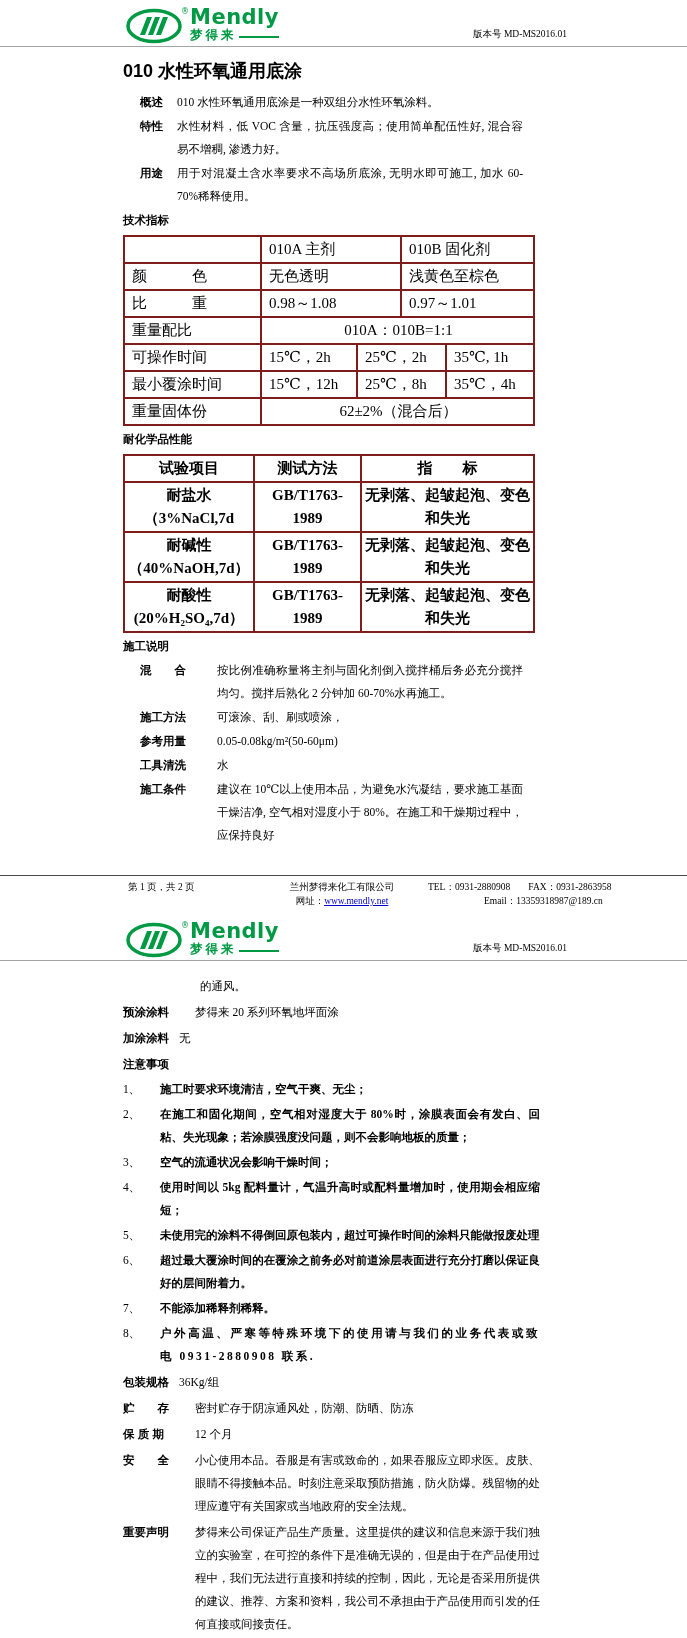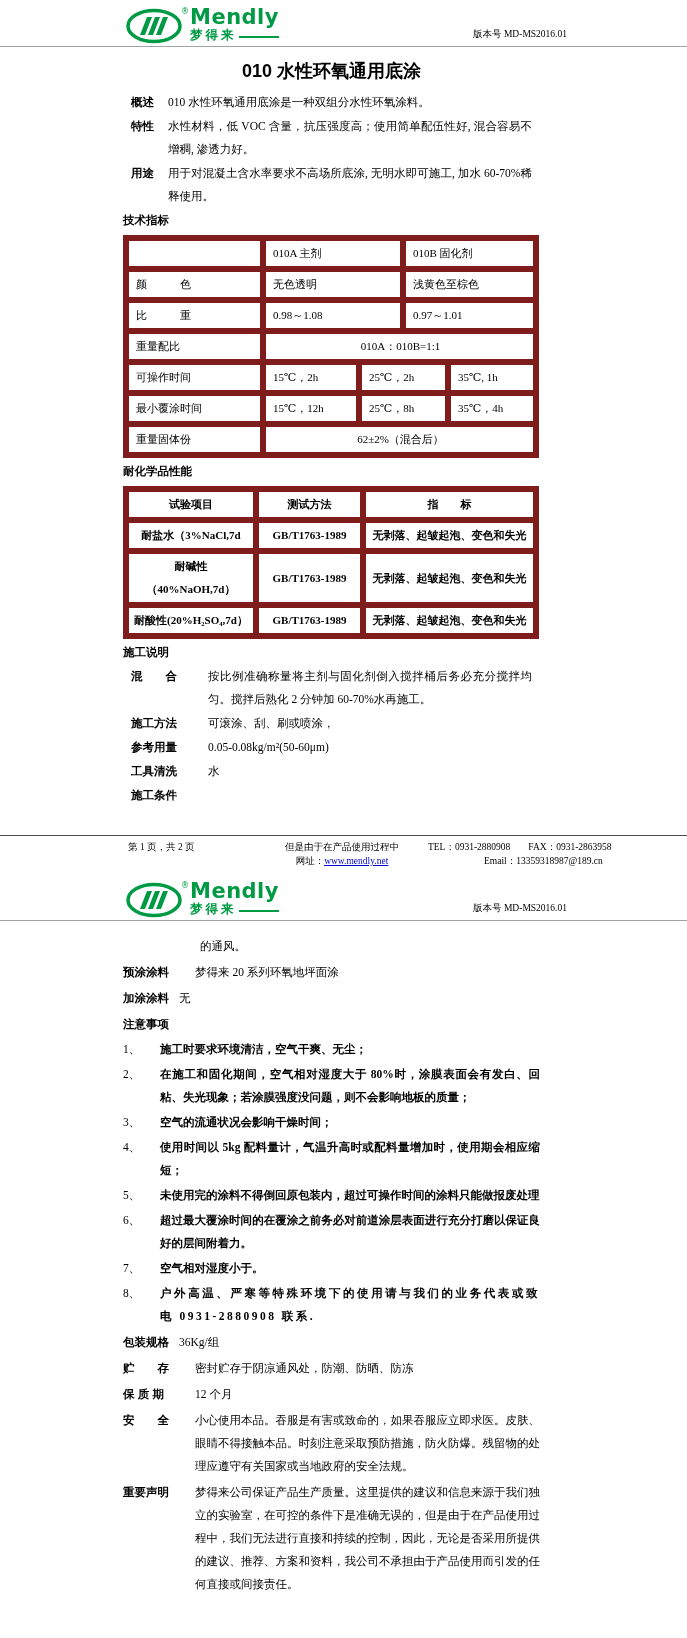--- a/index.html
+++ b/index.html
@@ -21,33 +21,33 @@
   .logo-subrow { display:flex; align-items:center; margin-top:1px; }
   .logo-sub { font-family:"DejaVu Sans","Liberation Sans",sans-serif; font-weight:bold;
               font-size:12.5px; color:var(--green); letter-spacing:3px; }
   .logo-underline { flex:1; height:2px; background:var(--green); margin-left:2px; margin-top:3px; min-width:28px; }
   .version { font-size:9.5px; line-height:12px; padding-bottom:4px; }
   .rule-top { border-top:1.5px solid #a3a3a3; width:687px; }
 
   
   .content { margin-left:123px; width:417px; }
   .title { font-family:"Liberation Sans","DejaVu Sans",sans-serif; font-weight:bold;
-           font-size:18px; line-height:24px; margin:12px 0 8px 0;text-align:center; }
+           font-size:18px; line-height:24px; margin:12px 0 8px 0; }
   .b { font-family:"Liberation Sans","DejaVu Sans",sans-serif; font-weight:bold; }
   .heading { font-family:"Liberation Sans","DejaVu Sans",sans-serif; font-weight:bold; }
-  .prow { display:flex; margin:1px 8px; }
+  .prow { display:flex; margin:1px 17px; }
   .plabel { flex:0 0 37px; white-space:pre-wrap; }
   .plabel-w { flex:0 0 77px; white-space:pre-wrap; }
   .plabel-p2 { flex:0 0 72px; white-space:pre-wrap; }
   .ptext { flex:1; text-align:justify; }
   .p2 .prow { margin:3px 0; }
 
   
   table { border-collapse:collapse; table-layout:fixed; width:410px; margin:3px 0 2px 0; }
-  td { border:6px solid #7f1d1d; height:20px; padding:1px 7px; font-size:11px;
+  td { border:2px solid #7f1d1d; height:20px; padding:1px 7px; font-size:15px;
        vertical-align:middle; white-space:pre-wrap; overflow:hidden; }
   .t-span { text-align:center;padding-left:9px; }
   .chem td { text-align:center; font-weight:bold; padding:1px 3px; }
 
   
   .li { display:flex; margin:2px 0; }
   .li-num { flex:0 0 37px; }
   .li-text { flex:1; text-align:justify;font-weight:bold; }
   .ls { letter-spacing:2.5px; }
 
@@ -202,28 +202,29 @@
     <div class="prow">
       <span class="plabel-w b">参考用量</span>
       <span class="ptext">0.05-0.08kg/m²(50-60μm)</span>
     </div>
     <div class="prow">
       <span class="plabel-w b">工具清洗</span>
       <span class="ptext">水</span>
     </div>
     <div class="prow">
       <span class="plabel-w b">施工条件</span>
+      <span class="ptext">建议在 10℃以上使用本品，为避免水汽凝结，要求施工基面干燥洁净, 空气相对湿度小于 80%。在施工和干燥期过程中，应保持良好</span>
     </div>
   </div>
 
   <div class="footer ft-gap1">
     <div class="f-inner">
       <div class="f-page">第 1 页，共 2 页</div>
       <div class="f-co">
-        <div>但是由于在产品使用过程中</div>
+        <div>兰州梦得来化工有限公司</div>
         <div>
           <span>网址：</span><span class="link">www.mendly.net</span>
         </div>
       </div>
       <div class="f-contact">
         <div>
           <span class="f-tel">TEL：0931-2880908</span><span>FAX：0931-2863958</span>
         </div>
         <div class="f-row2">Email：13359318987@189.cn</div>
       </div>
@@ -291,21 +292,21 @@
     <div class="li">
       <span class="li-num">5、</span>
       <span class="li-text">未使用完的涂料不得倒回原包装内，超过可操作时间的涂料只能做报废处理</span>
     </div>
     <div class="li">
       <span class="li-num">6、</span>
       <span class="li-text">超过最大覆涂时间的在覆涂之前务必对前道涂层表面进行充分打磨以保证良好的层间附着力。</span>
     </div>
     <div class="li">
       <span class="li-num">7、</span>
-      <span class="li-text">空气相对湿度小于。</span>
+      <span class="li-text">不能添加稀释剂稀释。</span>
     </div>
     <div class="li">
       <span class="li-num">8、</span>
       <span class="li-text ls">户外高温、严寒等特殊环境下的使用请与我们的业务代表或致电 0931-2880908 联系.</span>
     </div>
 
     <div class="prow">
       <span class="plabel-p2 b" style="flex-basis:56px">包装规格</span>
       <span class="ptext">36Kg/组</span>
     </div>

